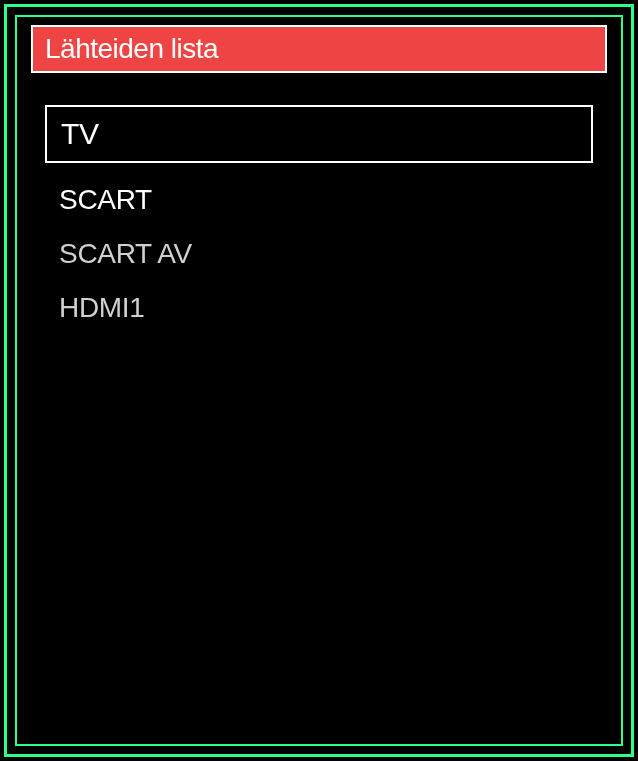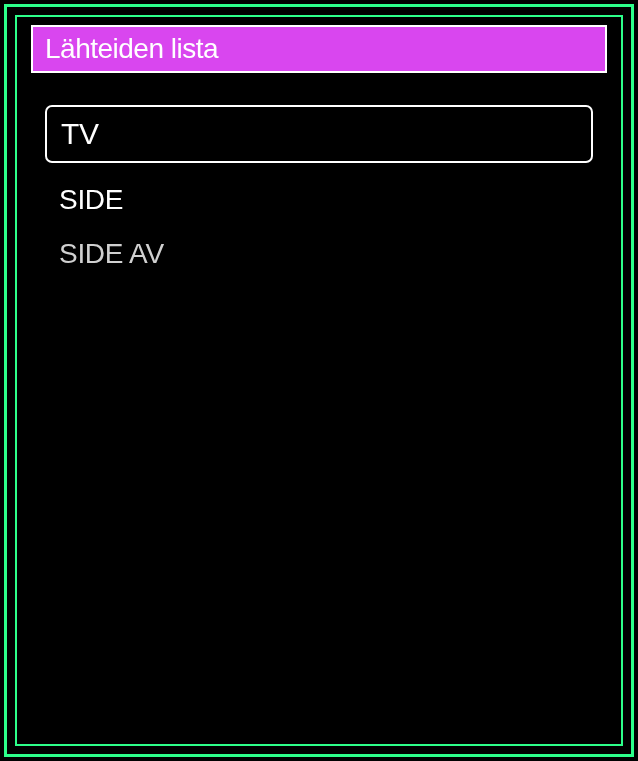--- a/index.html
+++ b/index.html
@@ -32,21 +32,21 @@
       border: 2px solid #2dff8a;
       background: #000;
     }
     .title-bar {
       position: absolute;
       top: 8px;
       left: 14px;
       right: 14px;
       height: 48px;
       border: 2px solid #fff;
-      background: #d946ef;
+      background: #ef4444;
       display: flex;
       align-items: center;
       padding-left: 12px;
     }
     .title-text {
       color: #fff;
       font-size: 28px;
       font-weight: 400;
       letter-spacing: -0.5px;
     }
@@ -55,21 +55,20 @@
       top: 88px;
       left: 28px;
       right: 28px;
     }
     .list-item {
       color: #d0d0d0;
       font-size: 28px;
       font-weight: 400;
       padding: 11px 14px;
       letter-spacing: -0.3px;
-      border-radius: 7px;
     }
     .list-item.selected {
       border: 2px solid #fff;
       color: #fff;
       font-size: 30px;
       padding: 10px 14px;
       margin-bottom: 10px;
     }
     .list-item.bright {
       color: #fff;
@@ -79,17 +78,18 @@
 <body>
 
 <div class="outer-frame">
   <div class="inner-frame">
     <div class="title-bar">
       <span class="title-text">Lähteiden lista</span>
     </div>
     <div class="list-container">
 
     <div class="list-item selected bright">TV</div>
-        <div class="list-item bright">SIDE</div>
-        <div class="list-item">SIDE AV</div>
+        <div class="list-item bright">SCART</div>
+        <div class="list-item">SCART AV</div>
+        <div class="list-item">HDMI1</div>
       </div>
   </div>
 </div>
 
 </body></html>

